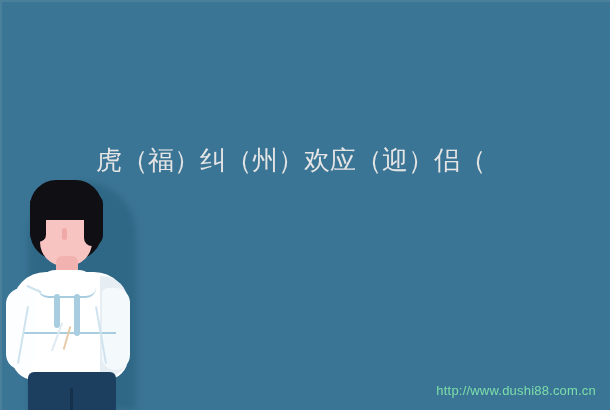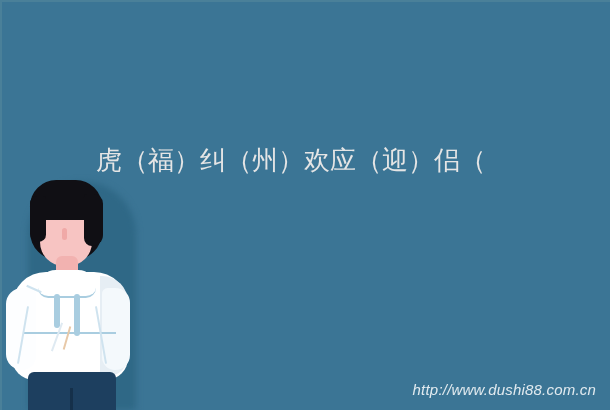--- a/index.html
+++ b/index.html
@@ -201,26 +201,25 @@
     left: 66px; top: 212px;
     width: 3px; height: 24px;
     background: #15304a;
   }
 
   
   #watermark {
     position: absolute;
     right: 14px;
     bottom: 12px;
-    color: #ffffff;
+    color: #86efac;
     opacity: 0.85;
-    font-size: 15px;
+    font-size: 13px;
     letter-spacing: 0.2px;
     white-space: nowrap;
-    font-style: italic;
   }
 </style>
 </head>
 <body>
 
 <div id="stage">
 
   <div id="edge-frame"></div>
 
   <div id="illustration">

